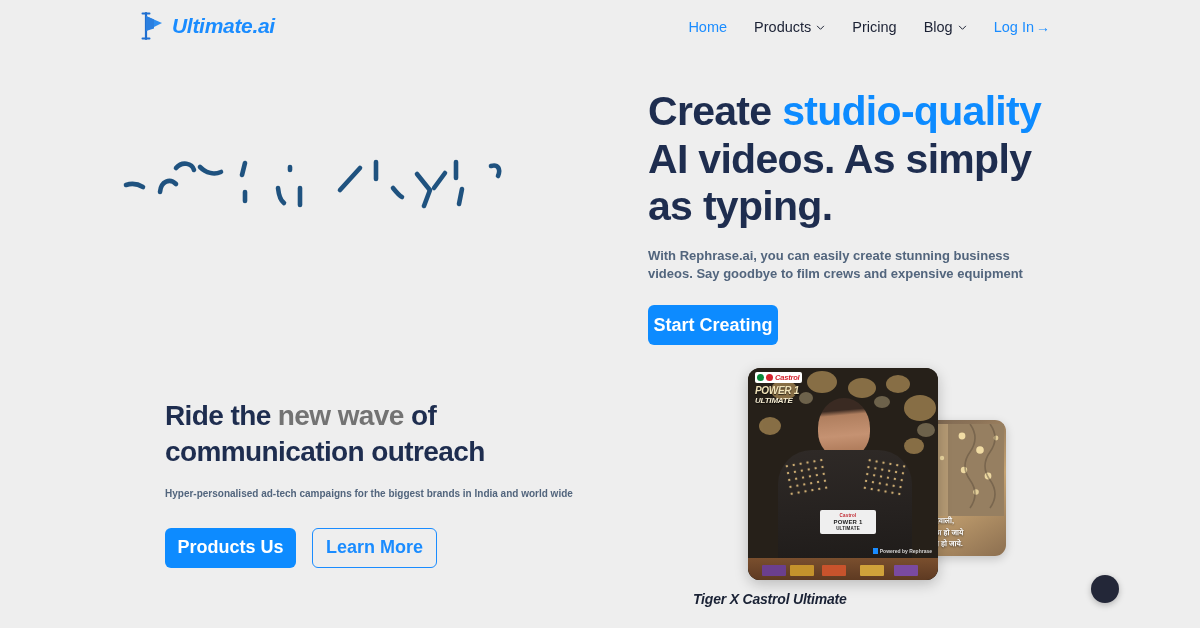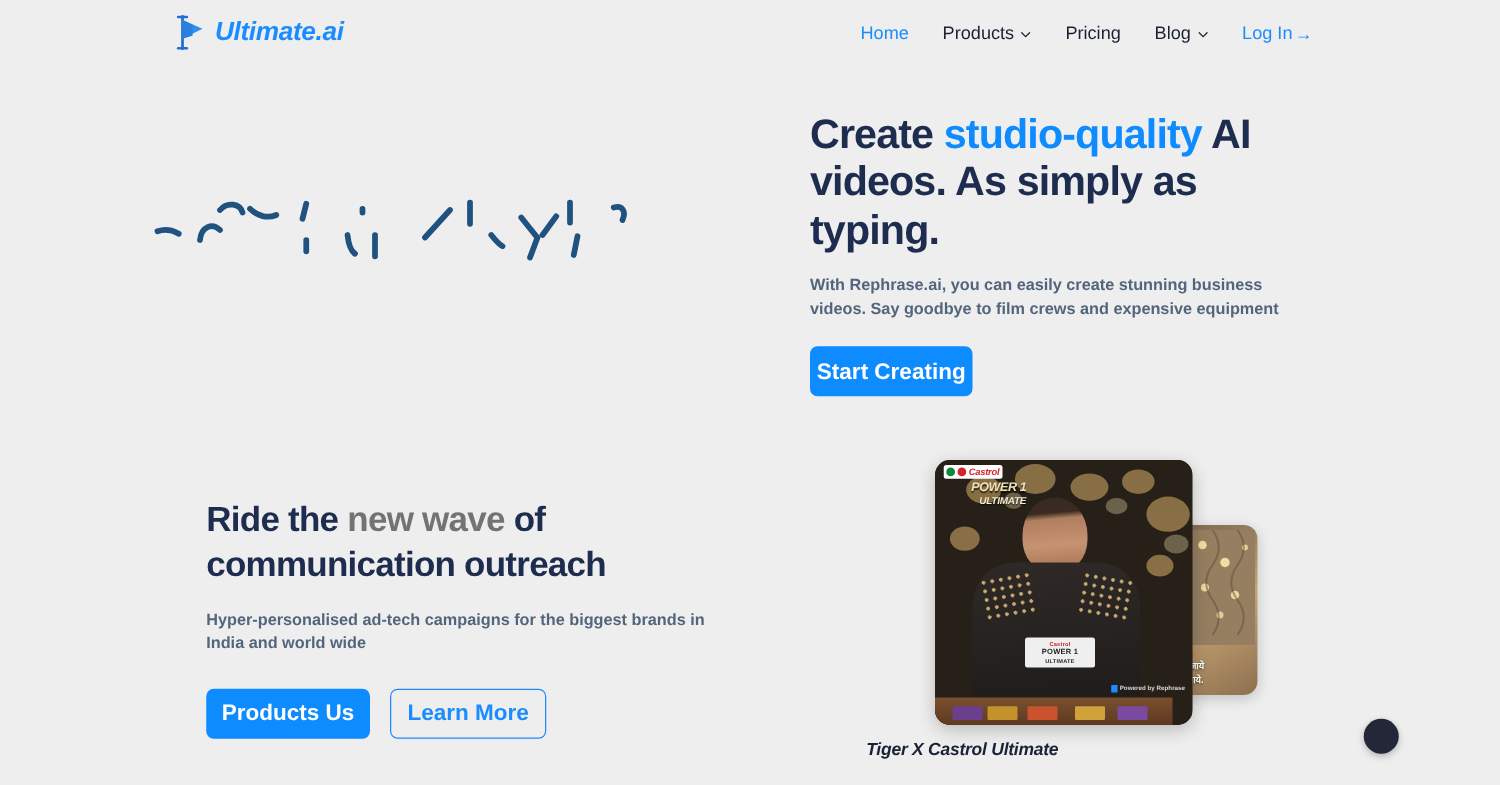--- a/index.html
+++ b/index.html
@@ -37,21 +37,21 @@
     cursor:pointer; white-space:nowrap;
   }
   .nav-item.active { color:#1a8cff; }
   .nav-item.login { color:#1a8cff; gap:2px; }
   .chev { width:9px; height:9px; display:block; }
   .arrow-r { font-size:14px; line-height:1; }
 
   
   .hero-right { position:absolute; left:648px; top:88px; width:420px; }
   .hero-title {
-    font-size:33px; line-height:1.16; font-weight:700;
+    font-size:41px; line-height:1.16; font-weight:700;
     color:#1e2d4f; letter-spacing:-0.7px;
   }
   .hero-title .hl { color:#0d8bff; }
   .hero-sub {
     margin-top:16px; font-size:13px; line-height:1.45;
     color:#52657d; font-weight:600; max-width:390px;
   }
   .btn {
     display:inline-flex; align-items:center; justify-content:center;
     font-size:18px; font-weight:600; cursor:pointer;
@@ -69,21 +69,21 @@
   .scribble { position:absolute; left:112px; top:140px; width:420px; height:85px; }
 
   
   .lower-left { position:absolute; left:165px; top:398px; width:430px; }
   .lower-title {
     font-size:28px; line-height:1.28; font-weight:700;
     color:#1e2d4f; letter-spacing:-0.6px;
   }
   .lower-title .hl { color:#737373;margin-top:26px; }
   .lower-sub {
-    margin-top:17px; font-size:13px; line-height:1.42;
+    margin-top:17px; font-size:10px; line-height:1.42;
     color:#52657d; font-weight:600; max-width:415px;
   }
   .lower-btns { margin-top:27px; display:flex; gap:16px; }
   .btn-contact { width:131px; height:40px; }
   .btn-learn { width:125px; height:40px; }
 
   
   .cards { position:absolute; left:748px; top:368px; width:290px; height:220px; }
 
   .card-back {
@@ -100,25 +100,24 @@
   }
   .cb-lights { position:absolute; right:2px; top:4px; width:86px; height:92px; }
   .cb-hindi {
     position:absolute; left:20px; bottom:6px; right:6px;
     color:#fff; font-size:7.5px; line-height:1.55; font-weight:700;
     text-shadow:0 1px 2px rgba(0,0,0,0.6); text-align:center;
   }
 
   .card-front {
     position:absolute; left:0; top:0;
-    width:206px; height:212px; border-radius:12px;
+    width:190px; height:212px; border-radius:12px;
     overflow:hidden;
     background:linear-gradient(165deg,#3a332c 0%,#2a241f 40%,#221d19 100%);
     box-shadow:0 4px 14px rgba(0,0,0,0.22);
-    text-align:right;
   }
   .cf-bokeh { position:absolute; inset:0; }
   .cf-person {
     position:absolute; left:26px; top:30px; width:140px; height:182px;
   }
   .cf-head {
     position:absolute; left:44px; top:0; width:52px; height:60px;
     border-radius:50% 50% 44% 44%;
     background:linear-gradient(175deg,#3a2a22 0%,#3a2a22 22%,#b07f5f 30%,#c59272 62%,#a4704f 100%);
   }

